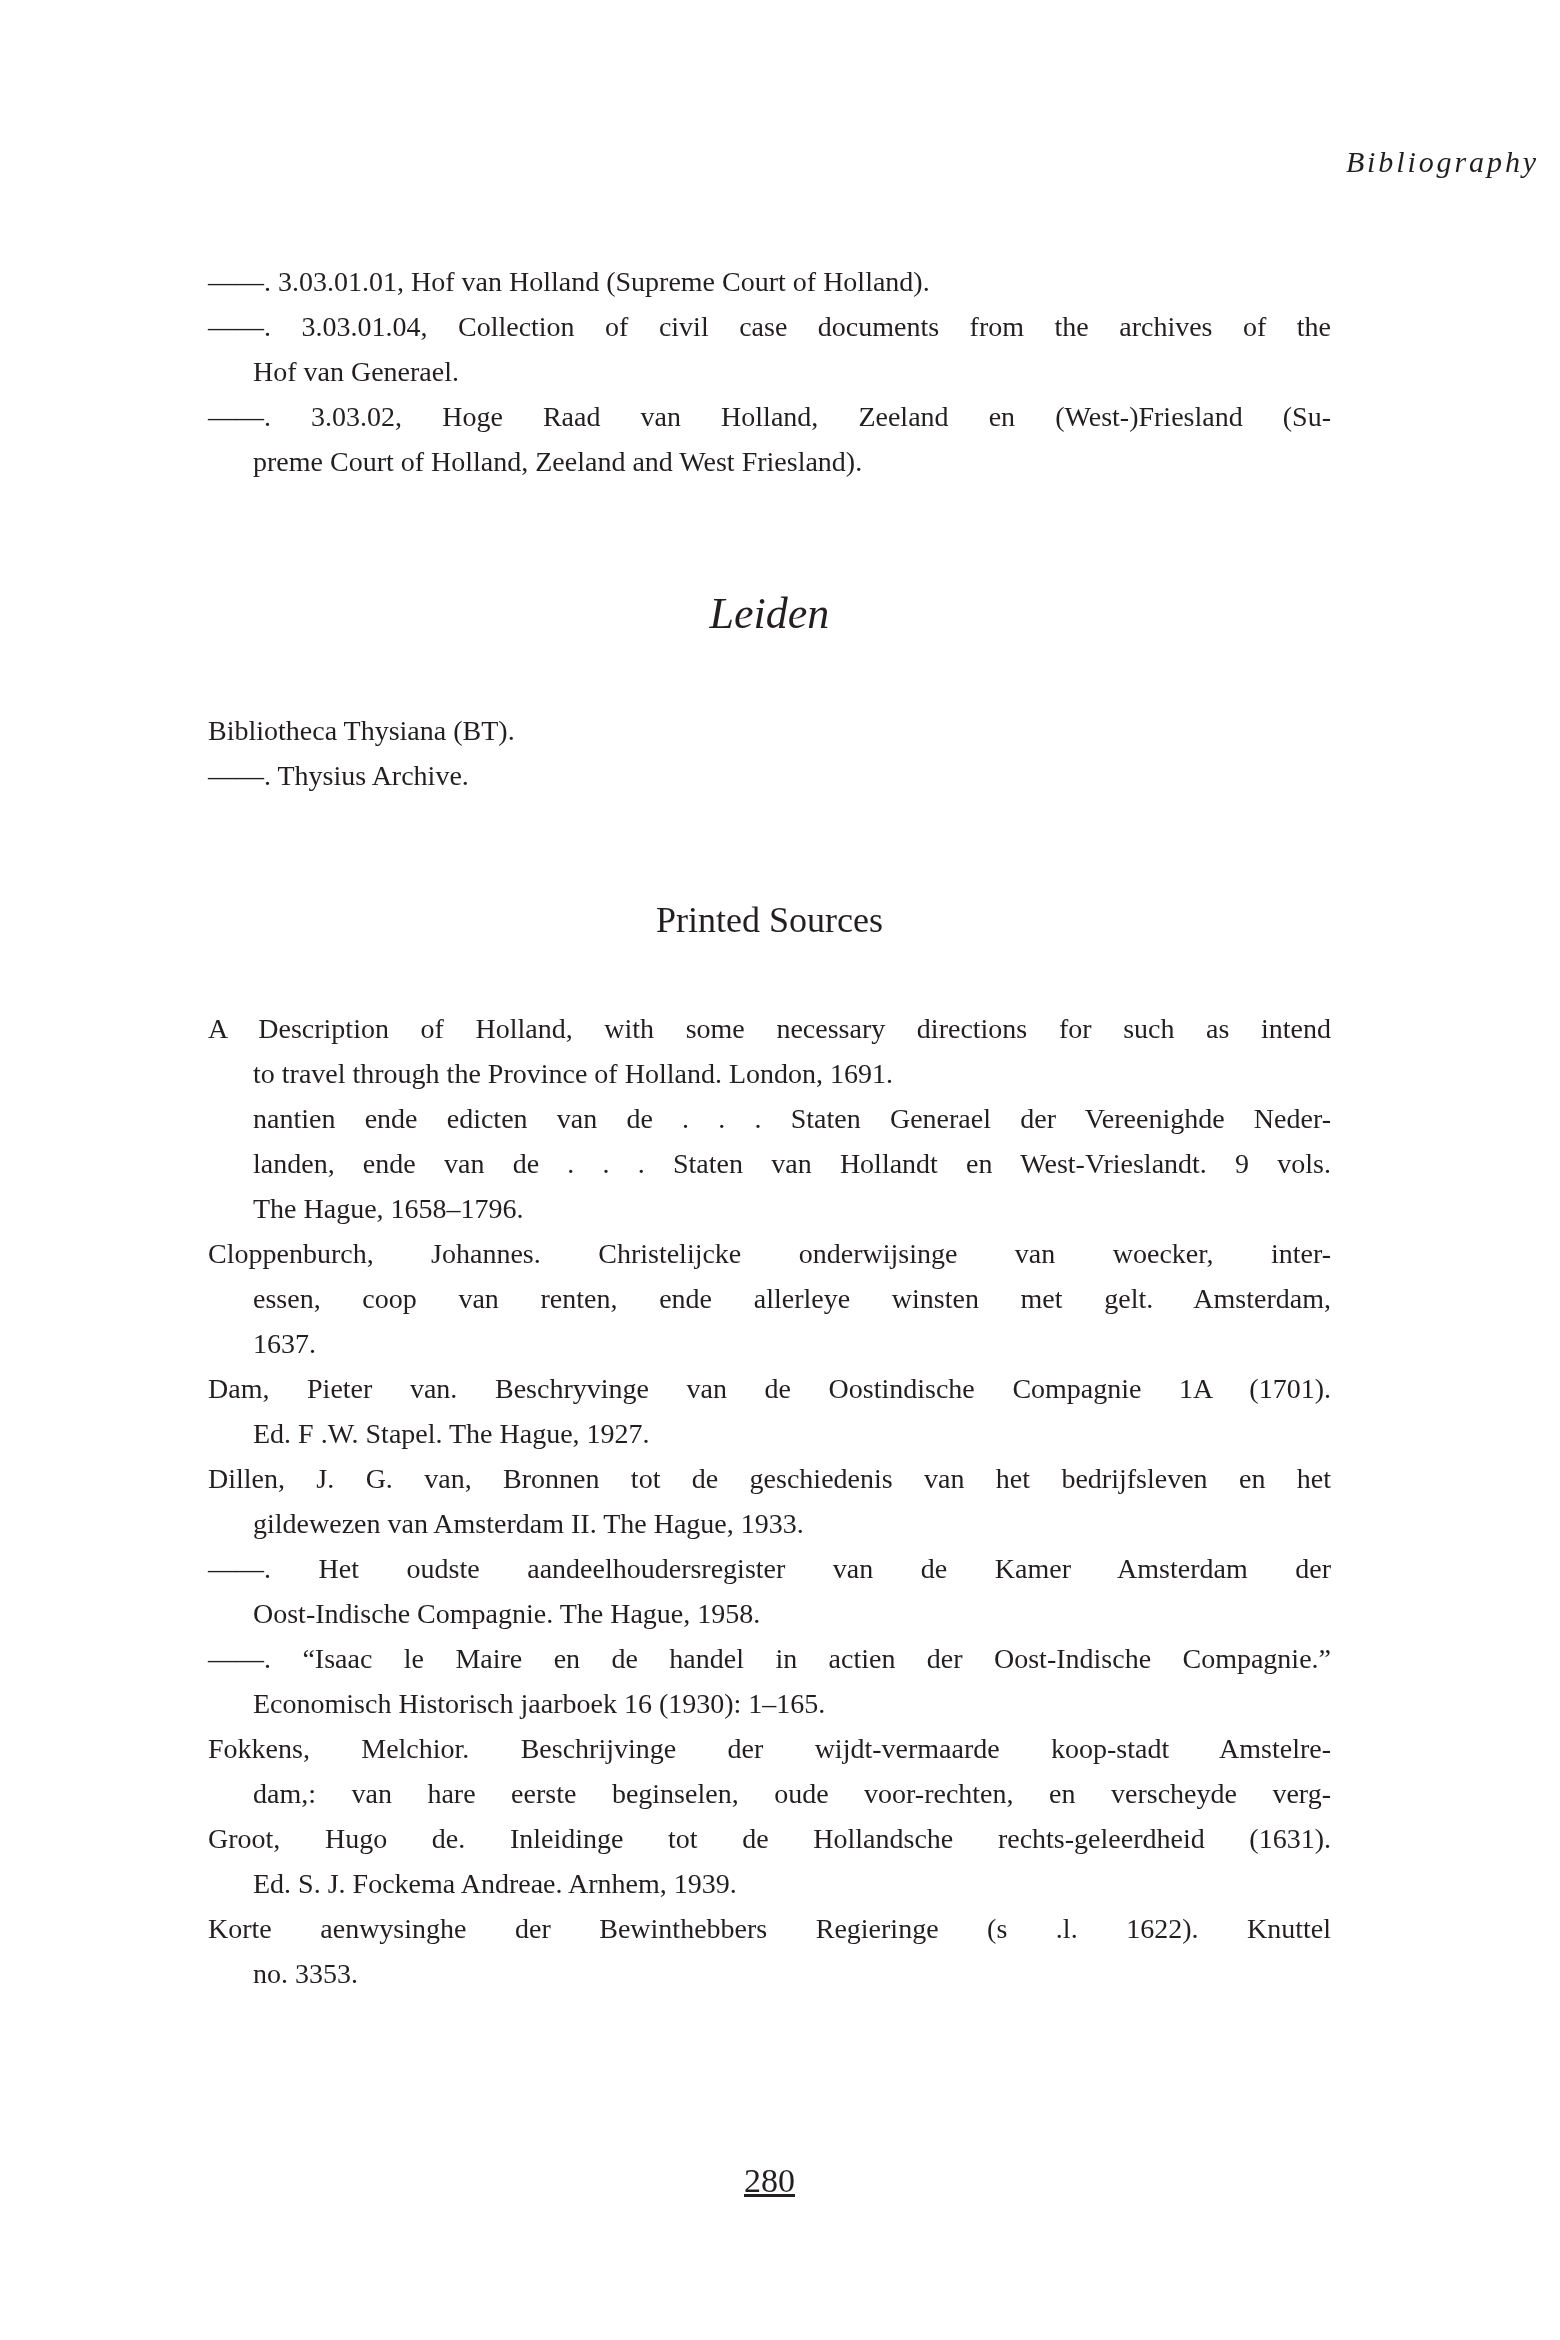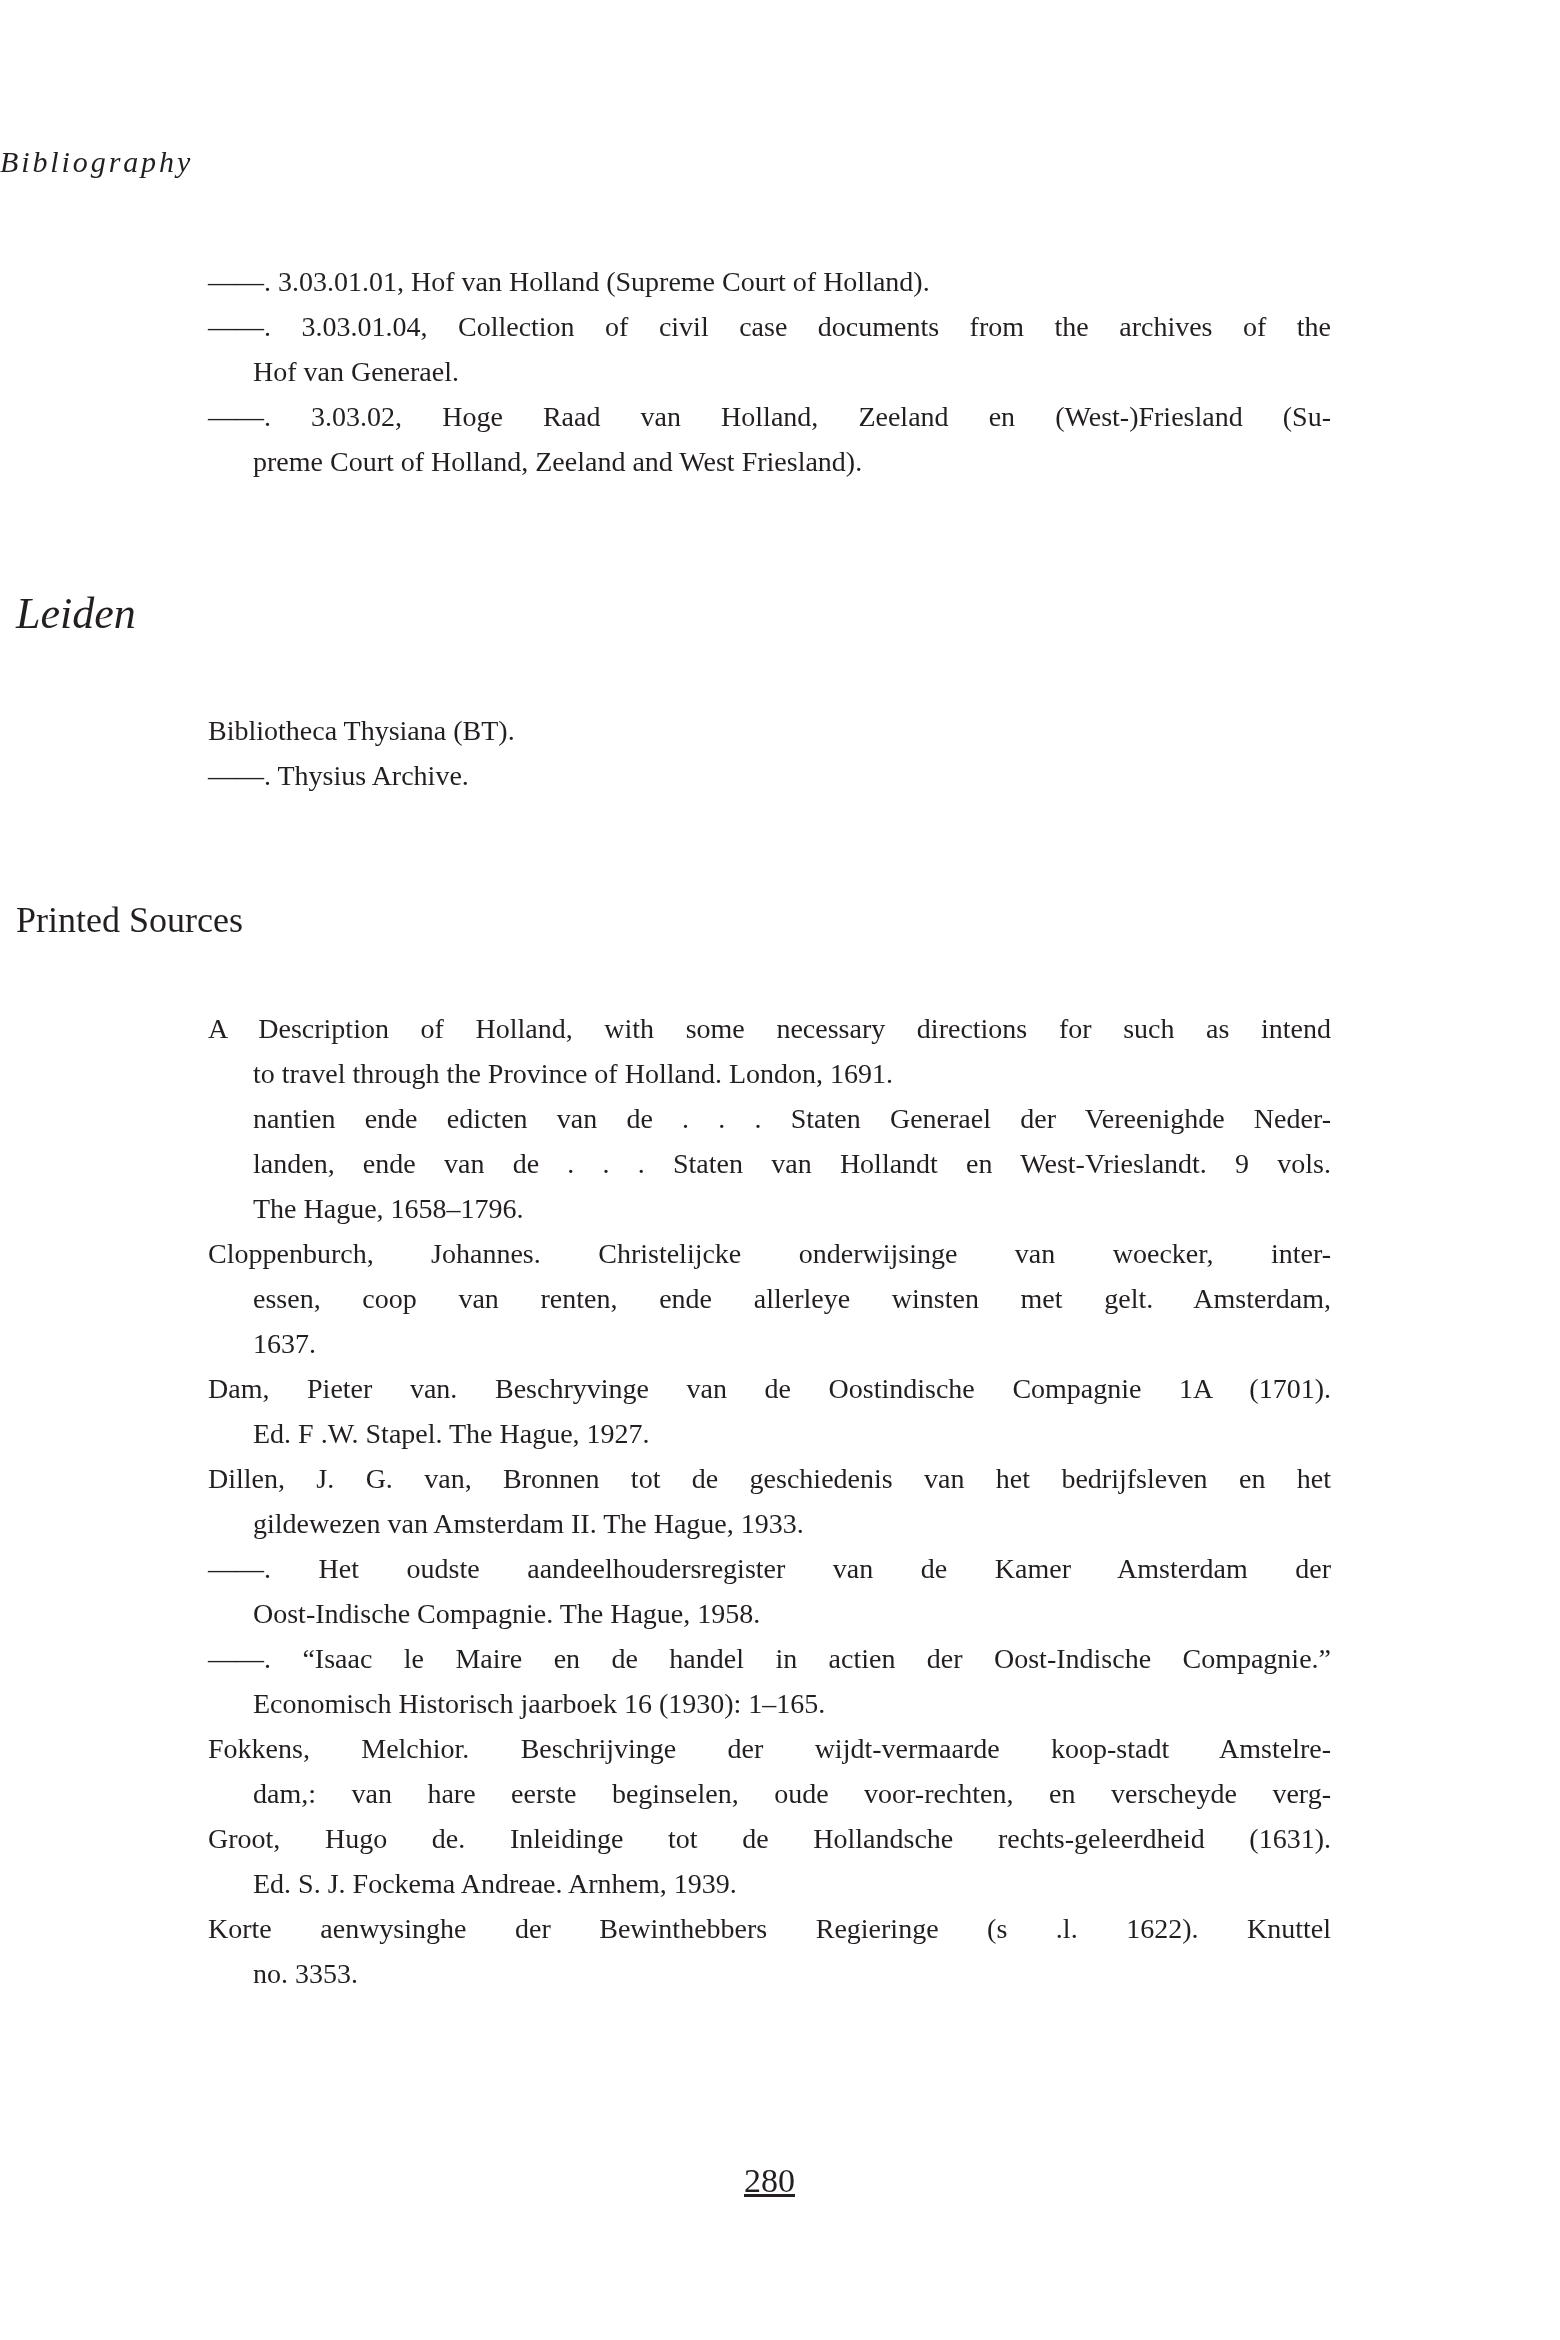--- a/index.html
+++ b/index.html
@@ -3,25 +3,25 @@
 <meta charset="utf-8">
 <style>
   html, body { margin: 0; padding: 0; background: #ffffff; }
   body {
     width: 1561px; height: 2341px; position: relative; overflow: hidden;
     font-family: "Liberation Serif", "DejaVu Serif", serif;
     color: #231f20;
   }
   .running-head {
     position: absolute; top: 143px; left: 0; width: 1539px;
-    text-align: left; font-style: italic; font-size: 30px;
+    text-align: right; font-style: italic; font-size: 30px;
     letter-spacing: 2.9px; line-height: 38px;
   }
   .heading {
-    position: absolute; left: 16px; width: 1539px; text-align: left;
+    position: absolute; left: 0; width: 1539px; text-align: center;
   }
   .heading.leiden { top: 587px; font-style: italic; font-size: 44px; line-height: 54px; }
   .heading.printed { top: 893px; font-size: 36px; line-height: 54px; }
   .block { position: absolute; left: 208px; width: 1123px; }
   .line {
     height: 45px; line-height: 45px; font-size: 28px;
     white-space: nowrap; overflow: visible;
     text-align: justify; text-align-last: justify;
   }
   .line.last { text-align-last: left; }

